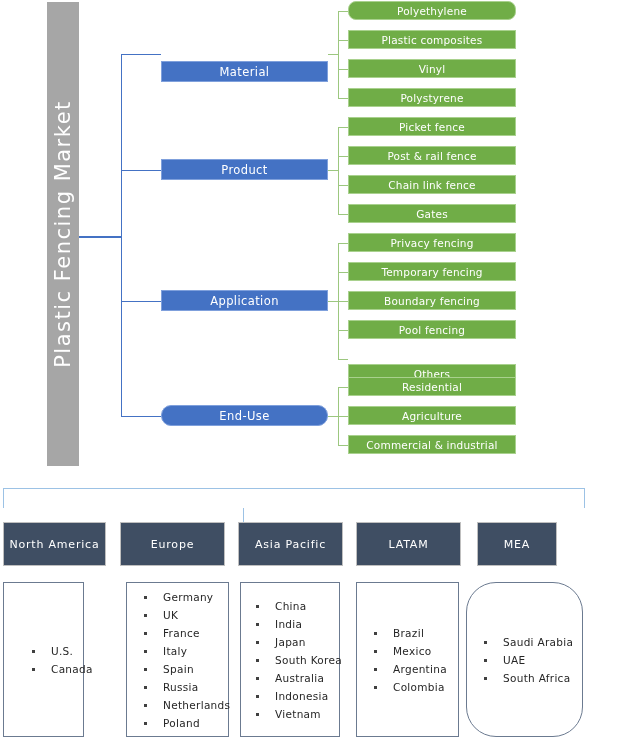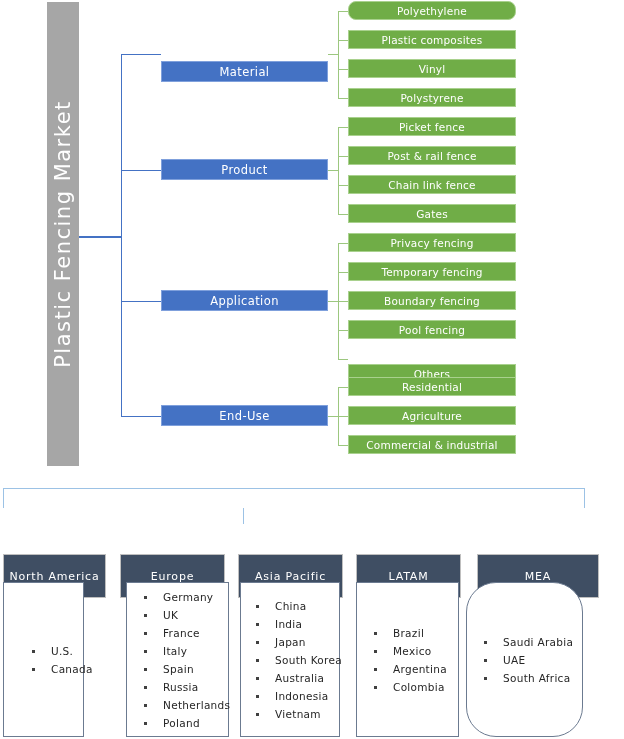--- a/index.html
+++ b/index.html
@@ -72,21 +72,20 @@
   
   .region-head{
     position:absolute;top:522px;height:44px;
     background:#3F4E63;
     border:1px solid #BFBFBF;
     box-sizing:border-box;
     color:#ffffff;
     font-size:11px;
     display:flex;align-items:center;justify-content:center;
     letter-spacing:.8px;
-    margin-top:32px;
   }
 
   
   .region-body{
     position:absolute;top:582px;height:155px;
     background:#ffffff;
     border:1px solid #6B7A90;
     box-sizing:border-box;
     display:flex;flex-direction:column;justify-content:center;
     padding:0 0 0 14px;
@@ -192,21 +191,21 @@
     <div class="grn-stem" style="left: 338px; top: 415.5px; width: 10px;"></div>
     <div class="leaf-box" style="top: 406px;">
       <span>Agriculture</span>
     </div>
     <div class="grn-stem" style="left: 338px; top: 444.5px; width: 10px;"></div>
     <div class="leaf-box" style="top: 435px;">
       <span>Commercial &amp; industrial</span>
     </div>
     <div class="grn-feed" style="left: 328px; top: 416px; width: 11px;"></div>
     <div class="blue-stem" style="left: 121px; top: 416px; width: 40px; height: 1px;"></div>
-    <div class="cat-box" style="top: 405px;">
+    <div class="cat-box" style="top: 405px; border-radius: 10px;">
       <span>End-Use</span>
     </div>
     <div class="blue-trunk" style="left: 121px; top: 54px; width: 1px; height: 362px;"></div>
     <div class="blue-trunk" style="left: 79px; top: 236px; width: 42px; height: 2px;"></div>
   </div>
 
 <div id="bracket">
   <div class="h"></div>
   <div class="lend"></div>
   <div class="rend"></div>
@@ -256,21 +255,21 @@
       <span>LATAM</span>
     </div>
     <div class="region-body" style="left: 356px; width: 103px;">
       <ul>
         <li>Brazil</li>
         <li>Mexico</li>
         <li>Argentina</li>
         <li>Colombia</li>
       </ul>
     </div>
-    <div class="region-head" style="left: 477px; width: 122px;">
+    <div class="region-head" style="left: 477px; width: 80px;">
       <span>MEA</span>
     </div>
     <div class="region-body" style="left: 466px; width: 117px; border-radius: 30px;">
       <ul>
         <li>Saudi Arabia</li>
         <li>UAE</li>
         <li>South Africa</li>
       </ul>
     </div>
   </div>

